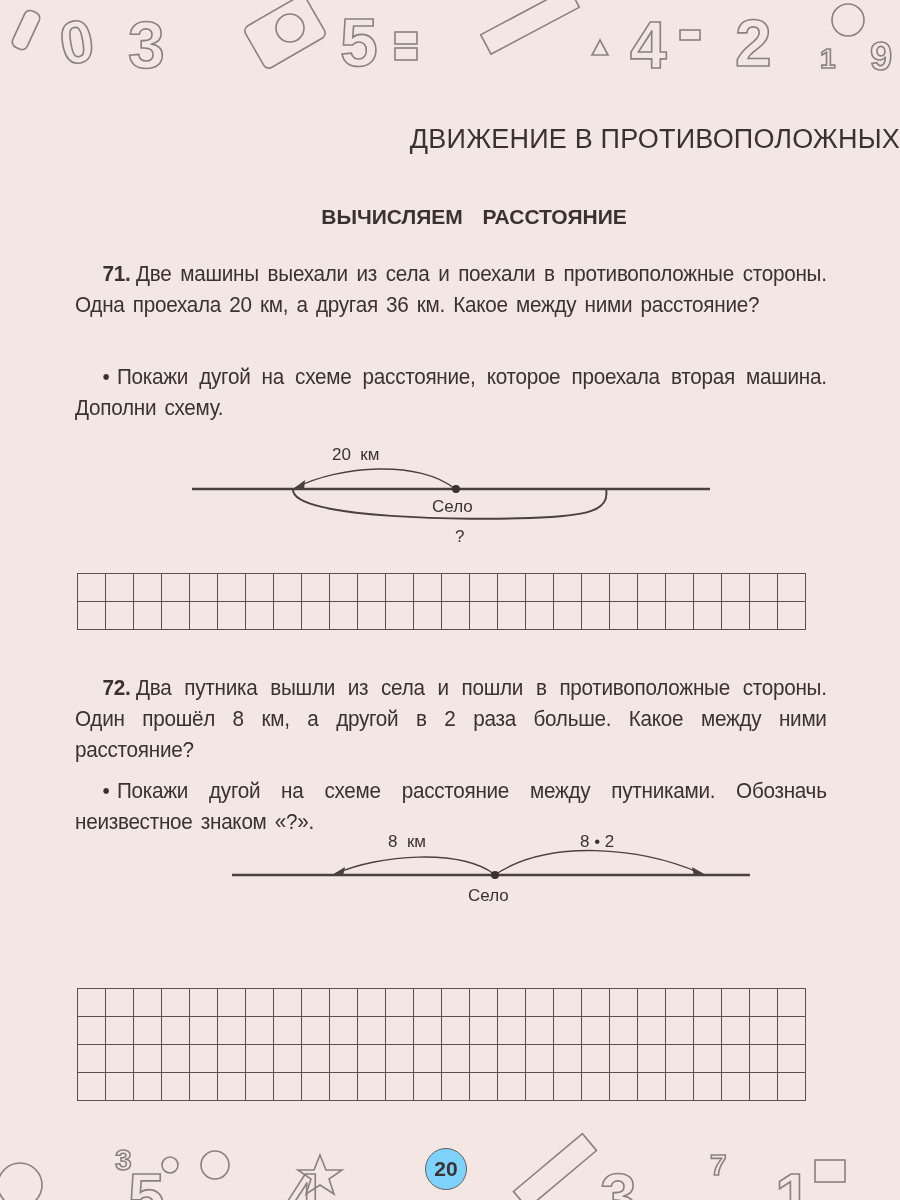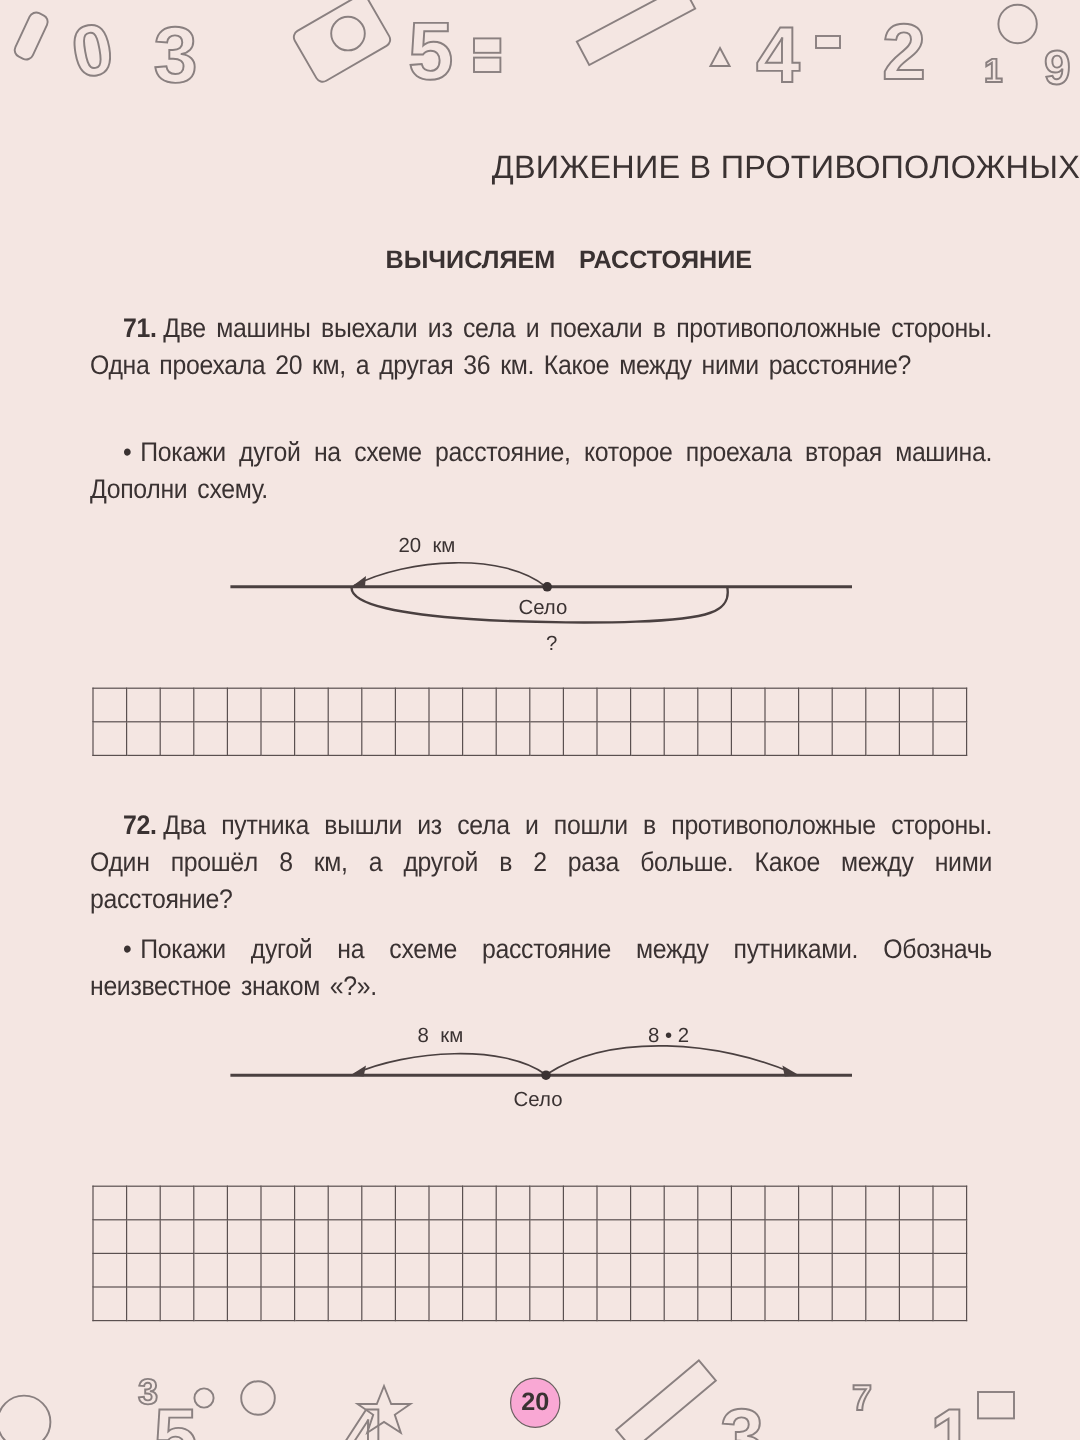--- a/index.html
+++ b/index.html
@@ -36,21 +36,21 @@
   .scheme { position: absolute; left: 0; width: 820px; }
   .scheme svg { position: absolute; left: 0; top: 0; }
   .scheme text { font-family: "Liberation Sans", sans-serif; font-size: 17px; fill: #3a3232; }
 
   .grid { position: absolute; border-collapse: collapse; }
   .grid td { border: 1.8px solid #5a5050; width: 27px; height: 27px; padding: 0; }
 
   .page-num {
     position: absolute; left: 425px; top: 1148px; width: 40px; height: 40px;
     border: 1.6px solid #6a6060; border-radius: 50%;
-    background: #f9a8d4;
+    background: #7dd3fc;
     display: flex; align-items: center; justify-content: center;
     font-weight: bold; font-size: 21px; color: #3a3232;
   }
 </style>
 </head>
 <body>
 
 <svg class="deco deco-top" viewBox="0 0 900 75">
   <g>
     <rect x="18" y="10" width="16" height="40" rx="6" transform="rotate(25 26 30)" fill="none" stroke="#8a8080" stroke-width="1.6"></rect>
@@ -169,21 +169,21 @@
     <span class="num">72.</span><span>Два путника вышли из села и пошли в противоположные стороны. Один прошёл 8 км, а другой в 2 раза больше. Какое между ними расстояние?</span>
   </div>
 </div>
 
 <div class="para" style="top:775px;">
   <div class="para-inner indent">
     <span class="bullet">•</span><span>Покажи дугой на схеме расстояние между путниками. Обозначь неизвестное знаком «?».</span>
   </div>
 </div>
 
-<div class="scheme" style="top:840px; height:90px;">
+<div class="scheme" style="top:819px; height:90px;margin-left:40px;">
   <svg width="900" height="90" viewBox="0 0 900 90">
     <line x1="192" y1="56" x2="710" y2="56" stroke="#4a4040" stroke-width="2.4"></line>
     <path d="M 454 55 C 420 30, 340 35, 295 55" fill="none" stroke="#4a4040" stroke-width="1.4"></path>
     <polygon points="292,56 305,48 303,57" fill="#4a4040"></polygon>
     <path d="M 456 55 C 510 20, 600 28, 660 54" fill="none" stroke="#4a4040" stroke-width="1.4"></path>
     <polygon points="666,56 652,48 654,57" fill="#4a4040"></polygon>
     <circle cx="455" cy="56" r="4" fill="#3a3232"></circle>
     <text x="348" y="28" style="white-space:pre;">8  км</text>
     <text x="540" y="28" style="white-space:pre;">8 • 2</text>
     <text x="428" y="82">Село</text>

